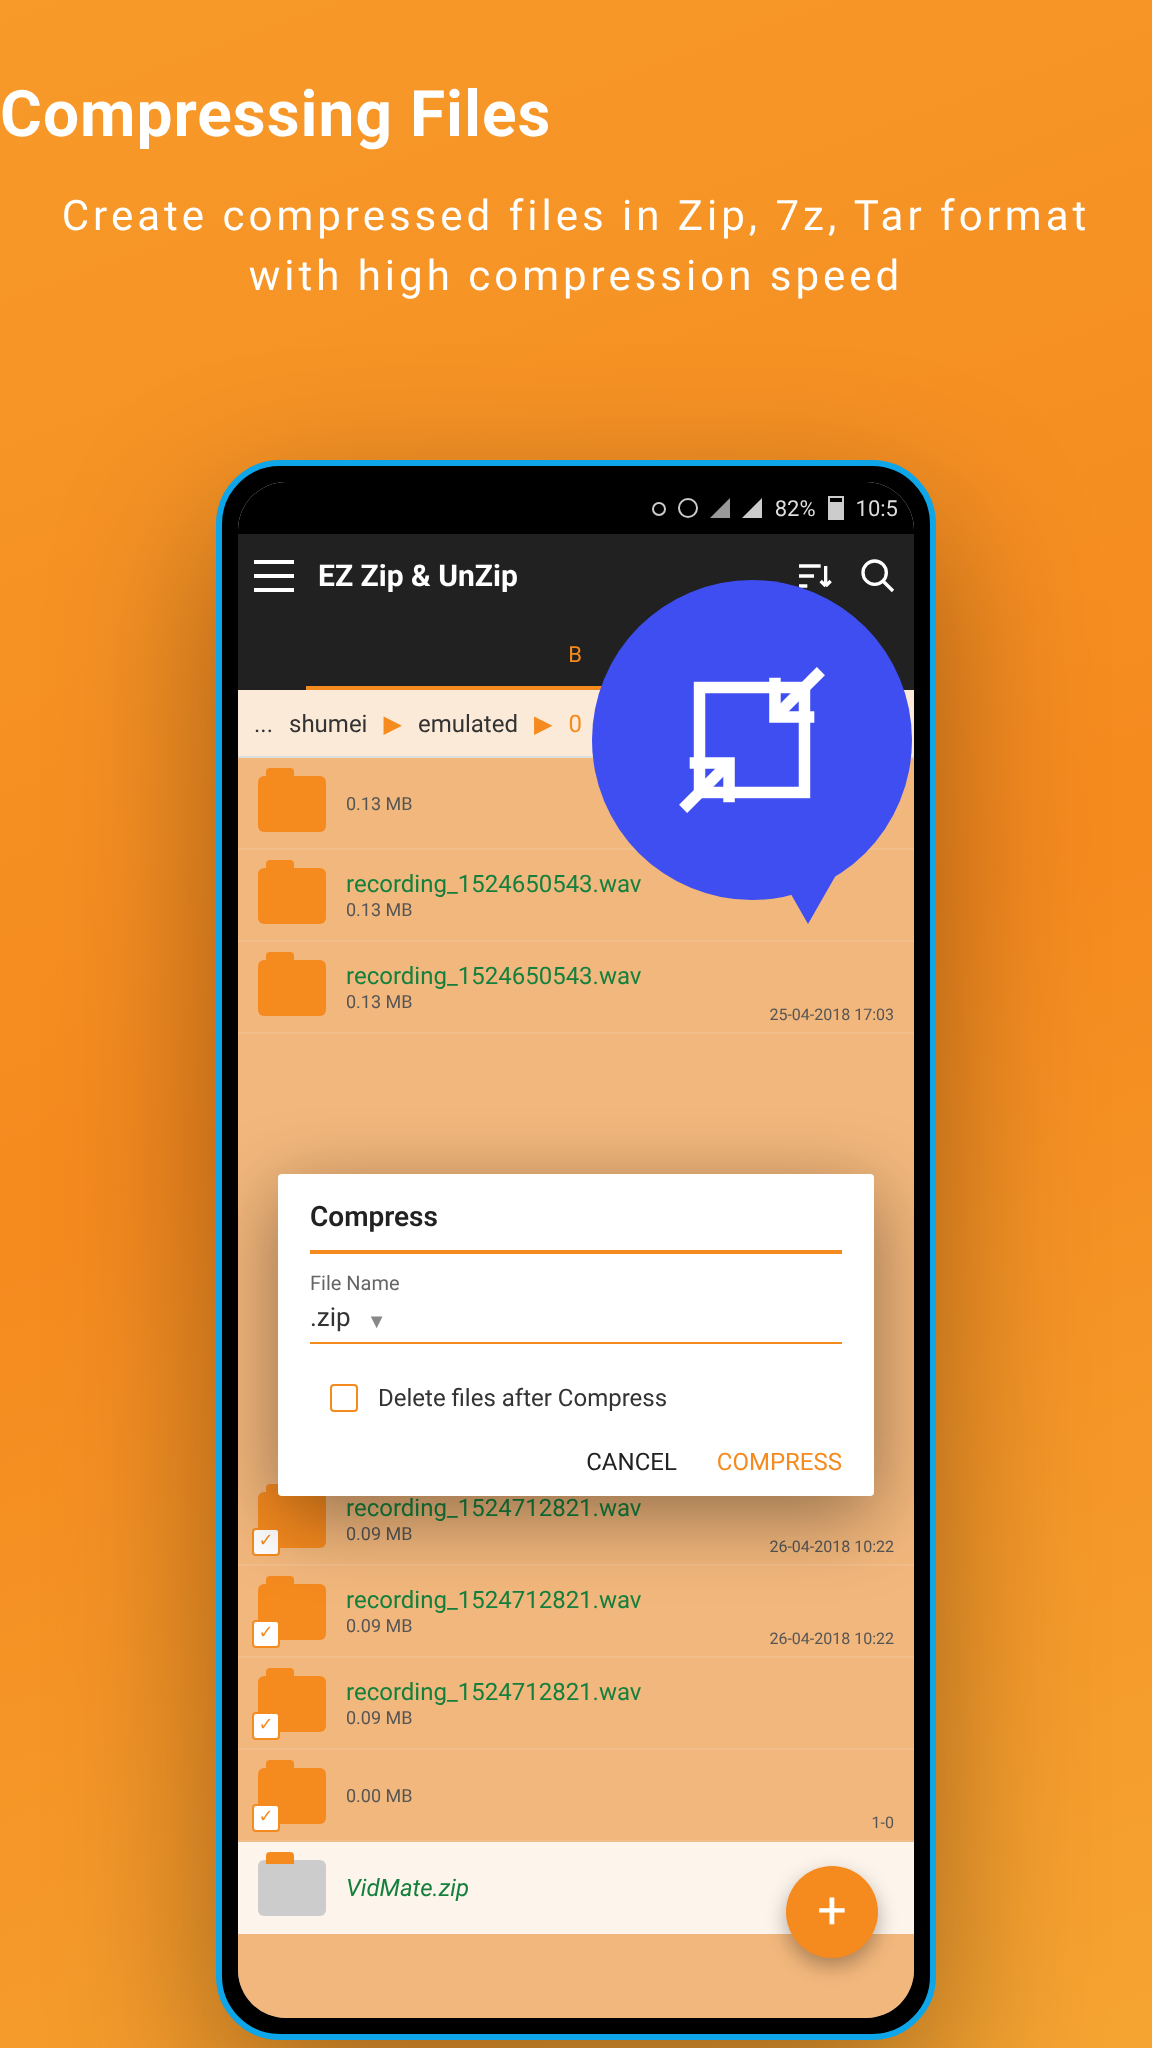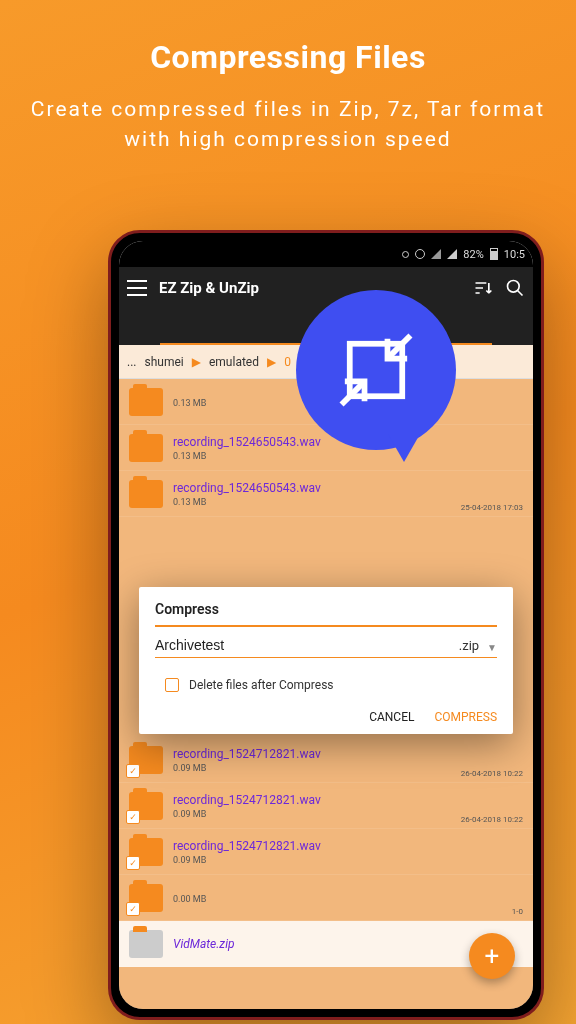--- a/index.html
+++ b/index.html
@@ -8,44 +8,43 @@
     height: 1024px;
     background: linear-gradient(160deg, #f79a2a 0%, #f58a1f 50%, #f5a432 100%);
     font-family: -apple-system, Roboto, "Segoe UI", sans-serif;
     overflow: hidden;
     position: relative;
   }
   .promo-title {
     color: #fff;
     font-size: 32px;
     font-weight: 700;
-    text-align: center;
     padding-top: 38px;
     letter-spacing: 0.5px;
   }
   .promo-sub {
     color: #ffffff;
     font-size: 21px;
     text-align: center;
     padding: 18px 30px 0 30px;
     line-height: 1.45;
     letter-spacing: 2px;
     font-weight: 400;
   }
 
   
   .phone {
     position: absolute;
     left: 108px;
     top: 230px;
-    width: 436px;
+    width: 360px;
     height: 790px;
     background: #000;
     border-radius: 32px;
-    border: 3px solid #7f1d1d;
+    border: 3px solid #0ea5e9;
     box-shadow: 0 30px 80px rgba(0,0,0,.35);
     overflow: hidden;
   }
   .screen {
     position: absolute;
     left: 8px; right: 8px; top: 8px; bottom: 8px;
     background: #eee;
     border-radius: 24px;
     overflow: hidden;
   }
@@ -120,21 +119,21 @@
   .fileicon::before { content:""; position:absolute; top:-4px; left:4px; width:14px; height:6px; background:#f58a1f; border-radius:2px 2px 0 0;}
   .fileicon.check::after {
     content:"✓"; position:absolute; bottom:-4px; left:-3px; width:12px;height:12px;
     border:1.5px solid #f58a1f; background:#fff; font-size:9px; line-height:12px; text-align:center; color:#f58a1f; border-radius:2px;
   }
   .fileinfo { flex:1; min-width:0;}
   .filename { font-size:12px; color:#222; white-space:nowrap; overflow:hidden; text-overflow:ellipsis;}
   .filesize { font-size:9px; color:#888; margin-top:2px;}
   .filedate { font-size:8px; color:#888; position:absolute; right:10px; bottom:4px;}
   .overlay-zone .filerow { background: transparent; border-bottom-color: rgba(255,255,255,.1);}
-  .overlay-zone .filename { color:#6d28d9;}
+  .overlay-zone .filename { color:#15803d;}
   .overlay-zone .filesize, .overlay-zone .filedate { color:#555;}
 
   
   .dialog {
     position:absolute; left:20px; right:20px; top:346px;
     background:#fff; border-radius:2px; box-shadow:0 10px 40px rgba(0,0,0,.4);
     padding:14px 16px 10px 16px;
     z-index:50;
   }
   .dlg-title { font-size:14px; font-weight:600; color:#222; padding-bottom:8px; border-bottom:2px solid #f58a1f; margin-bottom:10px;}
@@ -288,22 +287,22 @@
             </div>
           </div>
         </div>
       </div>
 
       <div class="fab">+</div>
     </div>
 
     <div class="dialog">
       <div class="dlg-title">Compress</div>
+      <div class="dlg-label">File Name</div>
       <div class="dlg-row">
-        <input class="dlg-input" value="Archivetest" style="">
         <span class="dlg-ext">.zip</span>
         <span class="dlg-caret">▼</span>
       </div>
       <div class="dlg-check">
         <span class="cbox"></span>
         <span>Delete files after Compress</span>
       </div>
       <div class="dlg-actions">
         <span class="btn-cancel">CANCEL</span>
         <span class="btn-compress">COMPRESS</span>

